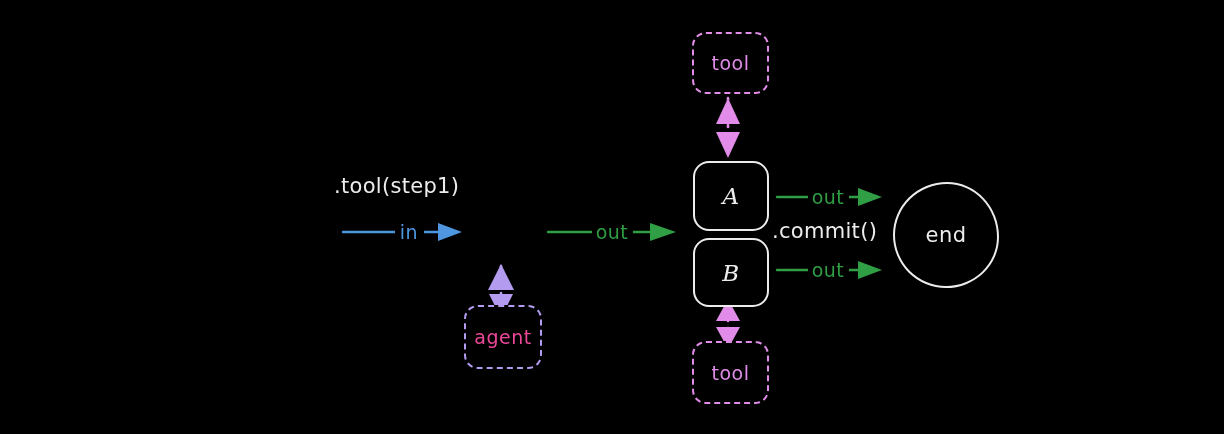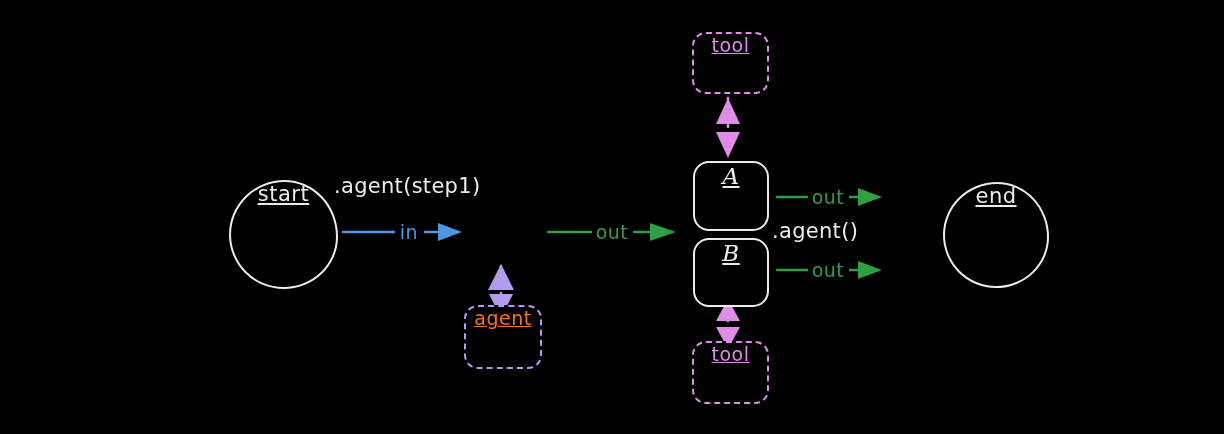--- a/index.html
+++ b/index.html
@@ -2,29 +2,29 @@
 <html><head>
 <meta charset="utf-8">
 <style>
   html,body{margin:0;padding:0;background:#000;}
   .canvas{
     position:relative;width:1224px;height:434px;background:#000;overflow:hidden;
     font-family:"DejaVu Sans", sans-serif;
   }
   .overlay{position:absolute;left:0;top:0;}
   .node{
-    position:absolute;display:flex;justify-content:center;
-    color:#ececec;font-size:21px;letter-spacing:.5px;background:#000;text-decoration:underline;
+    position:absolute;display:flex;align-items:center;justify-content:center;
+    color:#ececec;font-size:21px;letter-spacing:.5px;background:#000;
   }
   .solid{border:2.2px solid #ececec;}
   .circle{border-radius:51% 49% 50% 50% / 50% 52% 48% 50%;}
   .rrect{border-radius:16px;}
   .dashedbox{border-style:dashed;border-width:2.2px;border-radius:14px;font-size:19px;}
   .tool{border-color:#e08ce8;color:#e08ce8;}
-  .agent{border-color:#b39bf0;color:#f97316;}
+  .agent{border-color:#b39bf0;color:#ec4899;}
   .ab{font-family:"DejaVu Serif", serif;font-style:italic;font-size:23px;}
   .ann{
     position:absolute;color:#ececec;font-size:21px;letter-spacing:.3px;white-space:nowrap;
   }
   .elabel{
     font-family:"DejaVu Sans", sans-serif;font-size:19px;font-weight:500;
     letter-spacing:.5px;text-anchor:middle;
   }
   .edge{stroke-width:2.4;stroke-linecap:round;}
   .dashline{stroke-width:2.6;stroke-linecap:round;stroke-dasharray:2 7;}
@@ -77,45 +77,42 @@
       <polygon points="716,327 740,327 728,349" fill="#e08ce8"></polygon>
     </g>
 
     <g>
       <line class="dashline" x1="501" y1="266" x2="501" y2="312" stroke="#b39bf0"></line>
       <polygon points="488,290 514,290 501,264" fill="#b39bf0"></polygon>
       <polygon points="489,294 513,294 501,318" fill="#b39bf0"></polygon>
     </g>
   </svg>
 
-  <div class="node solid circle" style="left:229px;top:180px;width:105px;height:105px;">
-    <span>start</span>
-  </div>
 
 
   <div class="node solid rrect ab" style="left:693px;top:161px;width:72px;height:66px;">
     <span>A</span>
   </div>
 
   <div class="node solid rrect ab" style="left:693px;top:238px;width:72px;height:65px;">
     <span>B</span>
   </div>
 
-  <div class="node solid circle" style="left:943px;top:182px;width:102px;height:102px;">
+  <div class="node solid circle" style="left:893px;top:182px;width:102px;height:102px;">
     <span>end</span>
   </div>
 
   <div class="node dashedbox tool" style="left:692px;top:32px;width:73px;height:58px;">
     <span>tool</span>
   </div>
 
   <div class="node dashedbox tool" style="left:692px;top:341px;width:73px;height:59px;">
     <span>tool</span>
   </div>
 
   <div class="node dashedbox agent" style="left:464px;top:305px;width:74px;height:60px;">
     <span>agent</span>
   </div>
 
-  <div class="ann" style="left:334px;top:174px;">.agent(step1)</div>
-  <div class="ann" style="left:772px;top:219px;">.agent()</div>
+  <div class="ann" style="left:334px;top:174px;">.tool(step1)</div>
+  <div class="ann" style="left:772px;top:219px;">.commit()</div>
 
 </div>
 
 </body></html>

